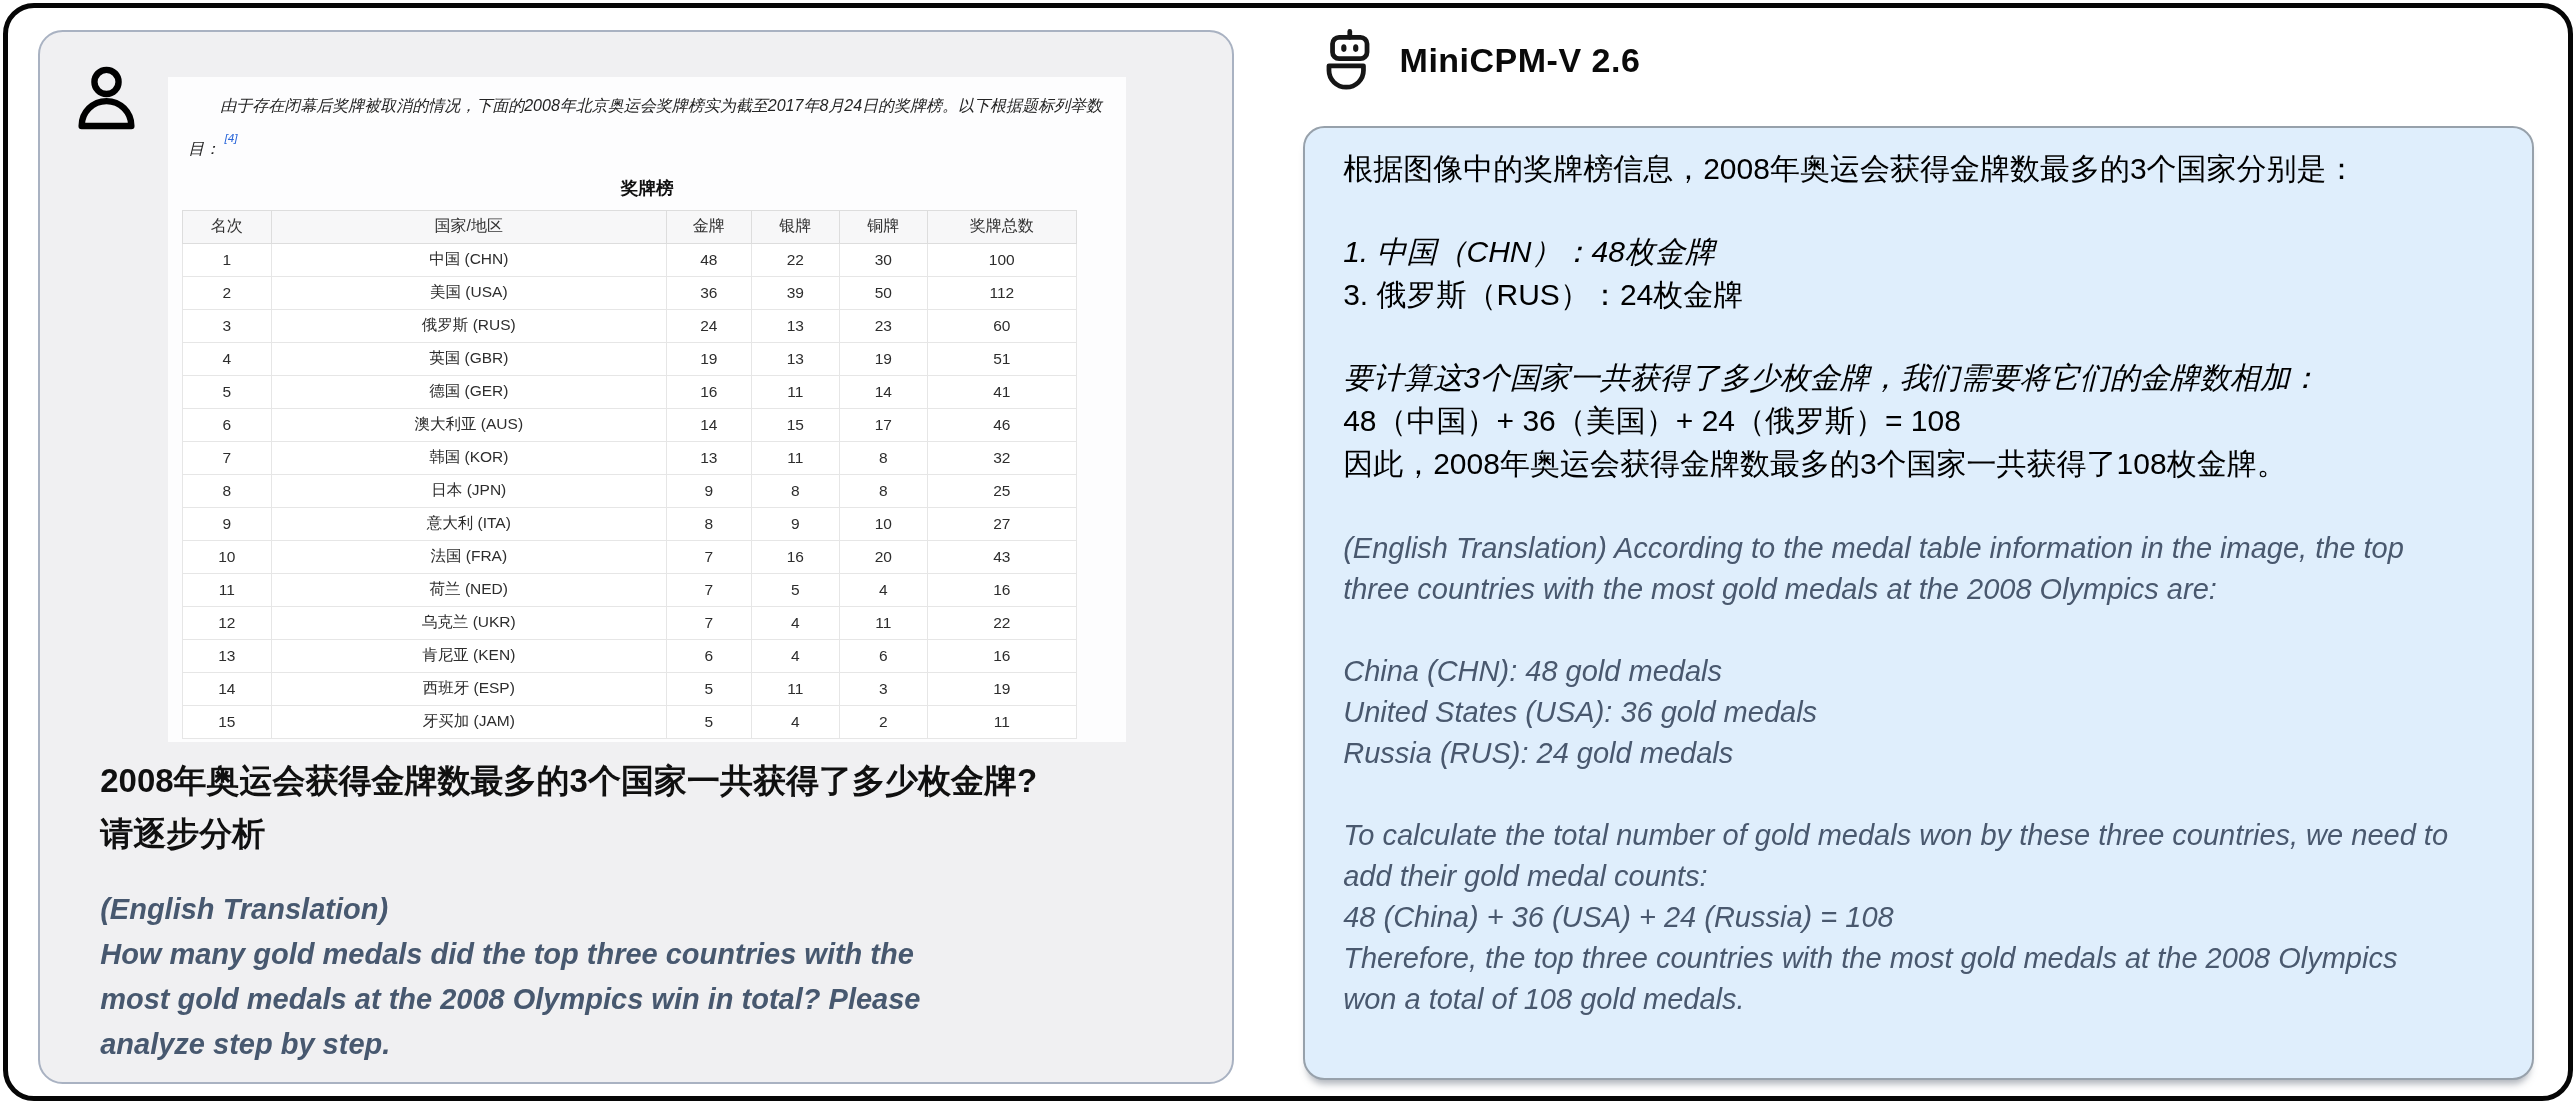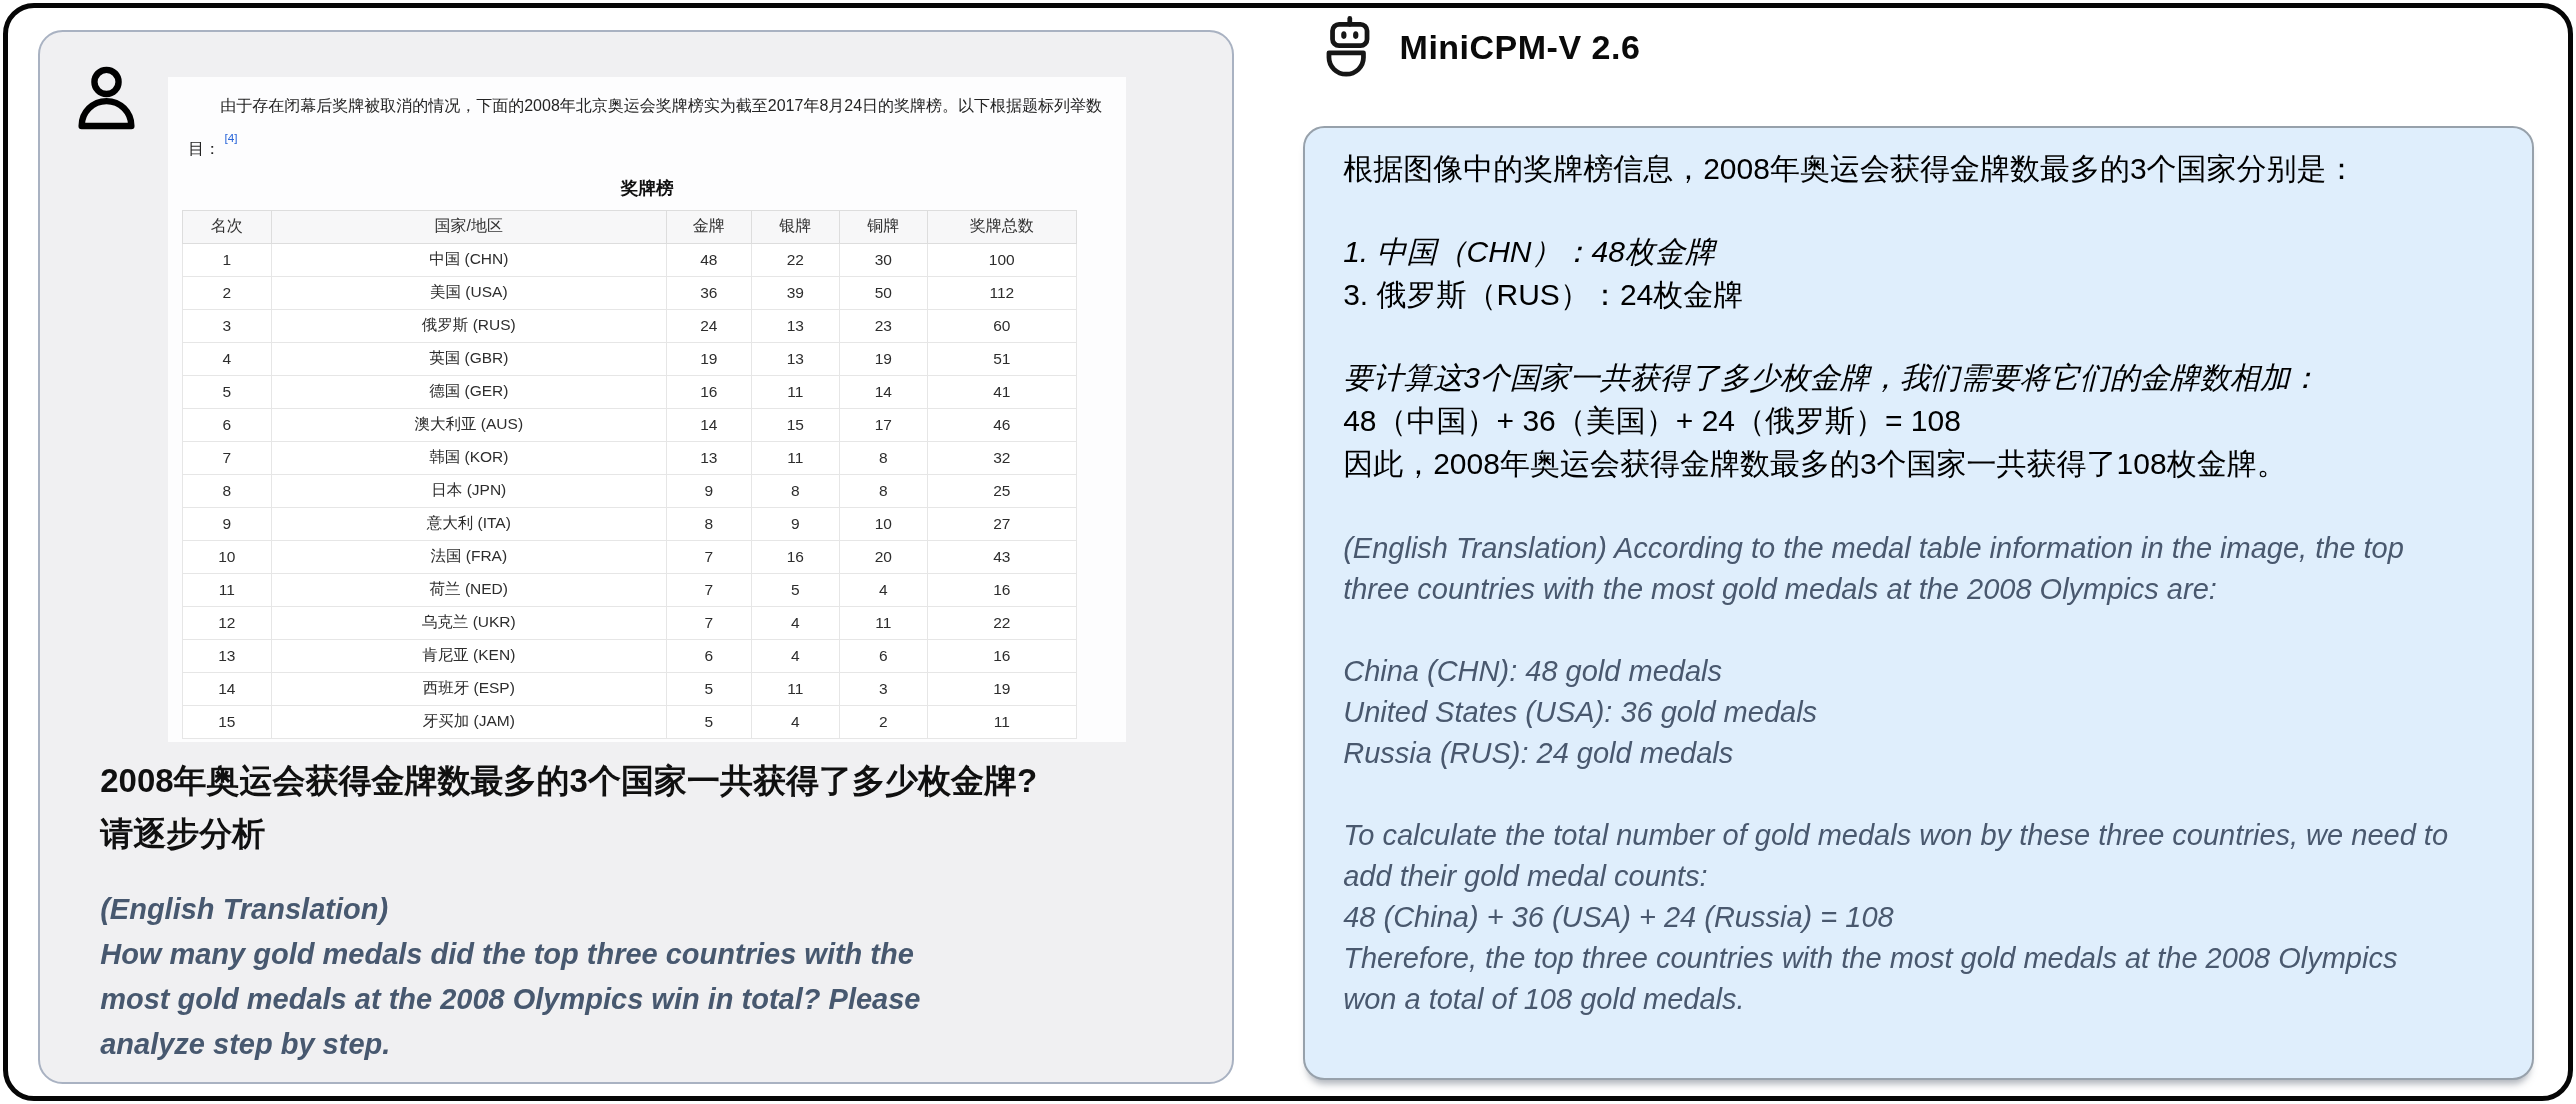--- a/index.html
+++ b/index.html
@@ -9,38 +9,38 @@
   .canvas { position:absolute; inset:3.2px; background:#ffffff; border:5.9px solid #060606; border-radius:31px; }
 
   
   .user-panel { position:absolute; left:30px; top:21.4px; width:1196px; height:1054px;
     background:#f0f0f2; border:2.7px solid #a9b2c2; border-radius:24.6px; }
 
   .avatar { position:absolute; left:31px; top:31px; width:71px; height:79px; }
 
   .shot { position:absolute; left:128px; top:45px; width:958px; height:665px;
     background:#fdfdfe; padding:10.7px 20px 0 20px; }
-  .shot-intro { font-size:16px; line-height:38px; color:#242424; text-indent:2em; letter-spacing:0; }
+  .shot-intro { font-size:16px; line-height:38px; color:#242424; text-indent:2em; letter-spacing:0;font-style:italic; }
   .shot-intro sup { font-size:11.8px; color:#2a66d9; position:relative; top:-6.4px; margin-left:4.3px; font-weight:400; }
   .shot-title { text-align:center; font-size:17.6px; font-weight:700; color:#111; margin:7.5px 0 9.6px 0; }
 
   table.medals { border-collapse:collapse; width:893px; margin-left:-6.4px; table-layout:fixed;
     border:0.5px solid #e2e2e2; }
   table.medals th { background:#f7f7f8; font-weight:400; color:#333; font-size:16px; height:33px;
     border:0.5px solid #dddddd; text-align:center; }
   table.medals td { font-size:15.5px; color:#2d2d2d; height:33px; border:0.5px solid #e6e6e6;
     text-align:center; background:#fff; }
 
   .question { position:absolute; left:60px; top:722px; width:1111px;
     font-size:33px; font-weight:700; color:#101010; line-height:53px; }
   .translation { position:absolute; left:60px; top:855px; width:887px;
     font-size:29px; font-weight:700; font-style:italic; color:#47586f; line-height:45px; }
 
   
-  .model-header { position:absolute; left:1310px; top:8px; display:flex; align-items:center; gap:21.4px; }
+  .model-header { position:absolute; left:1310px; top:21px; display:flex; align-items:center; gap:21.4px; }
   .robot-icon { width:60px; height:63px; }
   .model-name { font-size:34px; font-weight:700; color:#0a0a0a; letter-spacing:0.5px; }
 
   .bubble { position:absolute; left:1295px; top:118px; width:1231px; height:954px;
     background:#dfeefc; border:2.1px solid #97a1ab; border-radius:21.4px;
     padding:19px 38px 19px 38px;
     box-shadow:0 7.5px 7.5px -4.3px rgba(95,105,120,.5); }
   .bubble-text { width:1115px; }
   .zh-line { font-size:30px; line-height:43px; color:#000; }
   .gap-zh { margin-top:40px;font-style:italic; }

